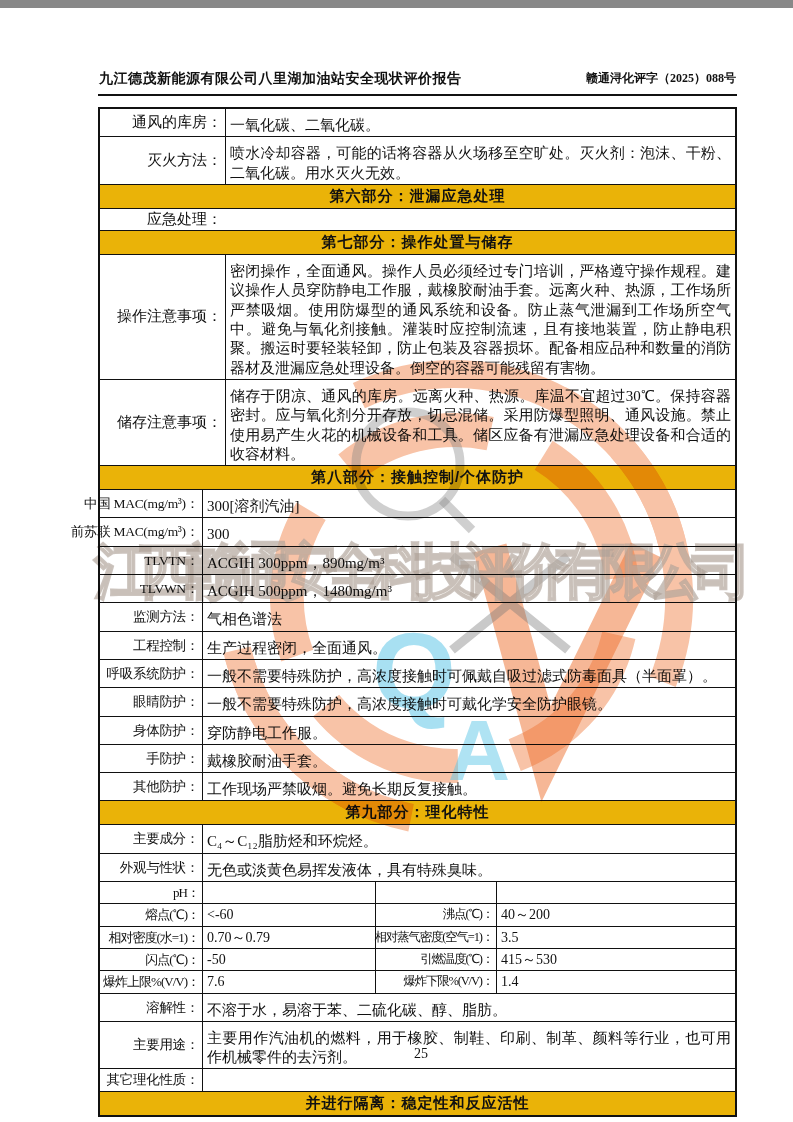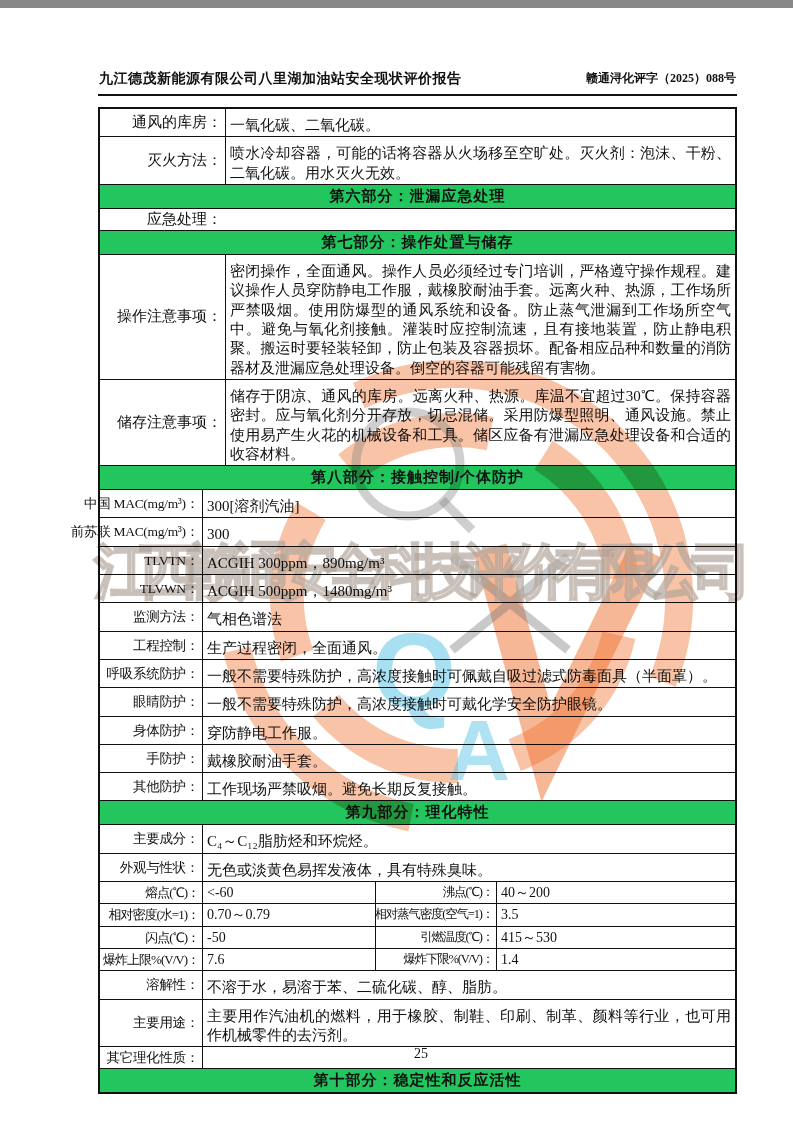--- a/index.html
+++ b/index.html
@@ -18,21 +18,21 @@
         font-size:15px;line-height:19.3px;display:flex;}
   .cell:first-child{border-left:none;}
   .label{justify-content:flex-end;align-items:center;text-align:right;white-space:nowrap;padding-right:3px;}
   .label.wide{width:125px;flex:none;}
   .label.narrow{width:102px;flex:none;font-size:13.5px;letter-spacing:-0.3px;}
   .value{flex:1;text-align:justify;align-items:center;display:block;padding-top:7px;}
   .q1{width:102px;flex:none;justify-content:flex-end;align-items:center;font-size:13px;letter-spacing:-1px;white-space:nowrap;padding-right:3px;}
   .q2{width:173px;flex:none;align-items:center;font-size:14px;}
   .q3{width:121px;flex:none;justify-content:flex-end;align-items:center;font-size:12.5px;letter-spacing:-1.2px;white-space:nowrap;padding-right:3px;overflow:visible;font-family:Liberation Serif, serif;}
   .q4{flex:1;align-items:center;font-size:14px;}
-  .section-row{background:#22c55e;justify-content:center;min-height:23px;}
+  .section-row{background:#eab308;justify-content:center;min-height:23px;}
   .sec-text{font-family:"Liberation Sans",sans-serif;font-weight:bold;font-size:15px;
             display:flex;align-items:center;letter-spacing:1px;}
   
   .wm-layer{position:absolute;left:0;top:0;width:793px;height:1122px;pointer-events:none;
             mix-blend-mode:multiply;z-index:6;}
   .wm-text{position:absolute;left:94px;top:524px;width:650px;white-space:nowrap;
            font-family:"Liberation Sans",sans-serif;font-weight:bold;font-size:60px;
            letter-spacing:-14px;color:rgba(222,212,202,0.22);
            -webkit-text-stroke:2px rgba(172,160,150,0.62);}
   .wm-svg{position:absolute;left:0;top:0;}
@@ -126,20 +126,26 @@
       </div>
       <div class="trow">
         <div class="cell label narrow">主要成分：</div>
         <div class="cell value">C₄～C₁₂脂肪烃和环烷烃。</div>
       </div>
       <div class="trow">
         <div class="cell label narrow">外观与性状：</div>
         <div class="cell value">无色或淡黄色易挥发液体，具有特殊臭味。</div>
       </div>
       <div class="trow">
+        <div class="cell q1">pH：</div>
+        <div class="cell q2"></div>
+        <div class="cell q3"></div>
+        <div class="cell q4"></div>
+      </div>
+      <div class="trow">
         <div class="cell q1">熔点(℃)：</div>
         <div class="cell q2">&lt;-60</div>
         <div class="cell q3">沸点(℃)：</div>
         <div class="cell q4">40～200</div>
       </div>
       <div class="trow">
         <div class="cell q1">相对密度(水=1)：</div>
         <div class="cell q2">0.70～0.79</div>
         <div class="cell q3">相对蒸气密度(空气=1)：</div>
         <div class="cell q4">3.5</div>
@@ -162,21 +168,21 @@
       </div>
       <div class="trow">
         <div class="cell label narrow">主要用途：</div>
         <div class="cell value">主要用作汽油机的燃料，用于橡胶、制鞋、印刷、制革、颜料等行业，也可用作机械零件的去污剂。</div>
       </div>
       <div class="trow">
         <div class="cell label narrow">其它理化性质：</div>
         <div class="cell value"></div>
       </div>
       <div class="trow section-row">
-        <div class="sec-text">第十部分：稳定性和反应活性</div>
+        <div class="sec-text">并进行隔离：稳定性和反应活性</div>
       </div>
     </div>
 
   <div class="wm-layer">
     <svg class="wm-svg" width="793" height="1122" viewBox="0 0 793 1122">
       <g stroke="#ef7a3c" fill="none" opacity="0.45">
         <circle cx="455" cy="590" r="168" stroke-width="34" stroke-dasharray="150 58" transform="rotate(18 455 590)"></circle>
         <circle cx="455" cy="590" r="224" stroke-width="28" stroke-dasharray="250 310" transform="rotate(-42 455 590)"></circle>
         <circle cx="455" cy="590" r="224" stroke-width="28" stroke-dasharray="190 512" transform="rotate(118 455 590)"></circle>
       </g>

